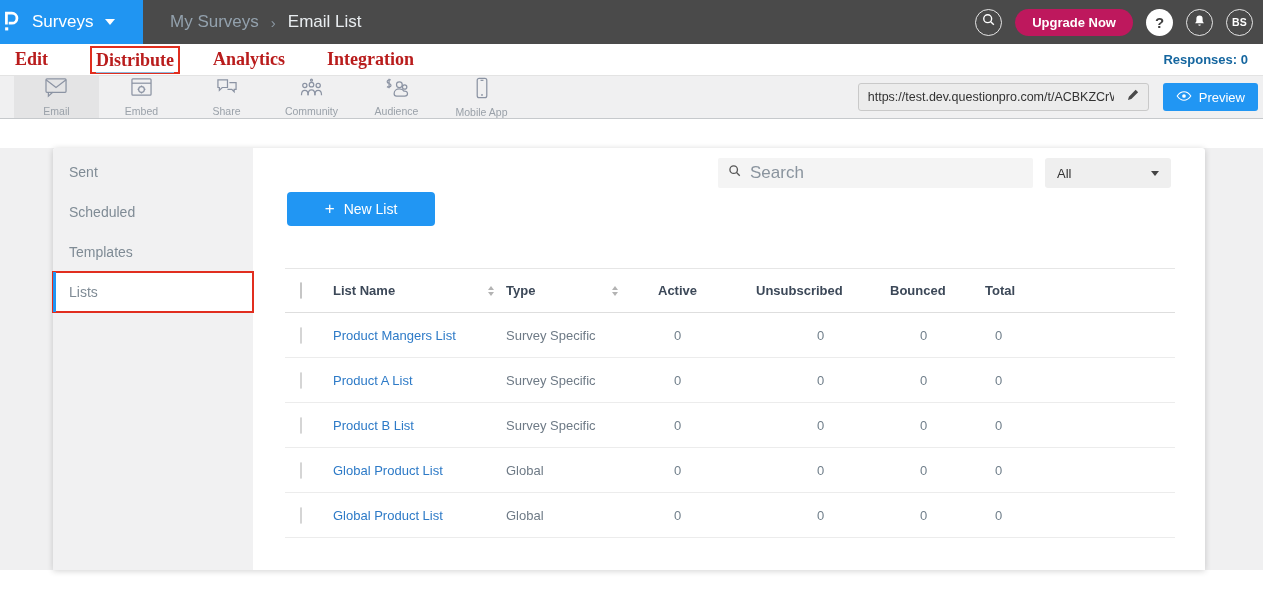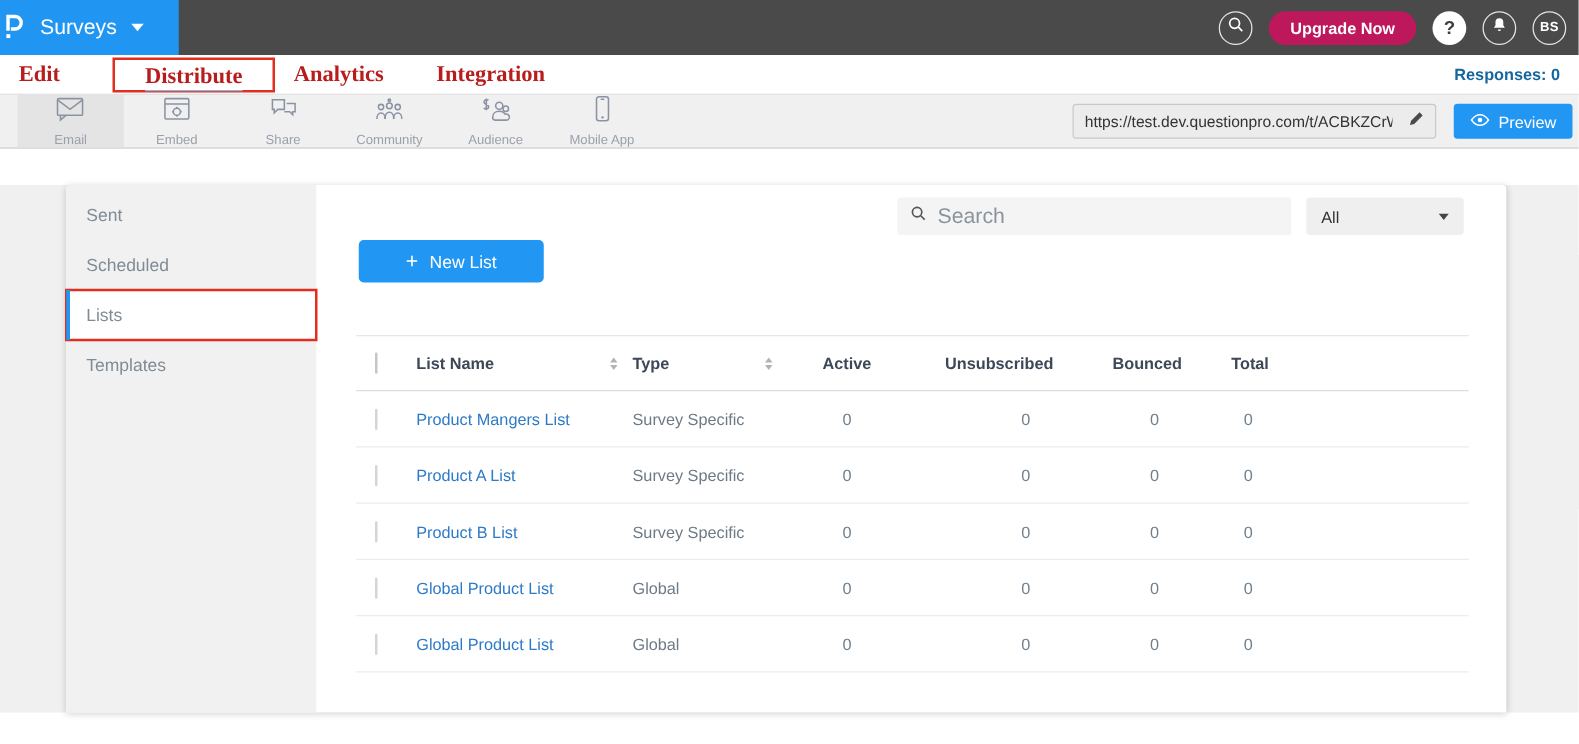--- a/index.html
+++ b/index.html
@@ -23,21 +23,21 @@
   .upgrade-btn { height:27px; background:#be185d; border:none; border-radius:14px; color:#fff;
           font-size:13px; font-weight:700; padding:0 17px; cursor:pointer;
           font-family:"Liberation Sans",sans-serif; }
   .help-circle { width:27px; height:27px; background:#fff; border-radius:50%; color:#3f3f3f;
           font-size:15px; font-weight:700; display:flex; align-items:center; justify-content:center; cursor:pointer; }
   .avatar-txt { color:#fff; font-size:10.5px; font-weight:700; letter-spacing:.3px; }
 
   
   .subnav { height:31px; background:#fff; display:flex; align-items:center; padding:0 15px; }
   .subnav-item { font-size:18px; font-weight:600; color:#b91c1c; margin-right:42px; cursor:pointer;font-family:Liberation Serif, serif; }
-  .subnav-item.annotated { border:2px solid #e12e1f; padding:2px 24px 1px; margin-right:15px; }
+  .subnav-item.annotated { border:2px solid #e12e1f; padding:2px 4px 1px; margin-right:33px; }
   .subnav-item.active .lbl { border-bottom:1px solid #8cb9dd; padding-bottom:2px; }
   .responses { margin-left:auto; font-size:13px; font-weight:600; color:#15669f; }
 
   
   .toolbar { height:44px; background:#f0f0f1; border-top:1px solid #e3e3e3;
              border-bottom:1px solid #c6c9cc; display:flex; align-items:stretch; padding-left:14px; }
   .tool-tab { width:85px; display:flex; flex-direction:column; align-items:center;
               justify-content:center; gap:3px; cursor:pointer; }
   .tool-tab.selected { background:#e4e4e5; }
   .tool-tab .t-label { font-size:10.5px; color:#9aa1a9; }
@@ -109,20 +109,25 @@
   <div class="brand">
     <span>
       <svg width="22" height="26" viewBox="0 0 24 28">
           <path d="M7 19V6.5h6a5.5 5.5 0 1 1 0 11H9.5" stroke="#fff" stroke-width="3" fill="none"></path>
           <rect x="5.6" y="22" width="3.4" height="3.4" fill="#fff"></rect>
         </svg>
     </span>
     <span class="brand-title">Surveys</span>
     <span class="caret"></span>
   </div>
+  <div class="breadcrumb">
+    <span class="bc-parent">My Surveys</span>
+    <span class="bc-sep">›</span>
+    <span class="bc-current">Email List</span>
+  </div>
   <div class="topbar-right">
     <span class="ring">
       <span>
         <svg width="14" height="14" viewBox="0 0 16 16">
             <circle cx="6.5" cy="6.5" r="4.5" stroke="#fff" stroke-width="1.6" fill="none"></circle>
             <path d="M10 10l3.5 3.5" stroke="#fff" stroke-width="1.6"></path>
           </svg>
       </span>
     </span>
     <button class="upgrade-btn">Upgrade Now</button>
@@ -243,25 +248,25 @@
 <div class="gray-wrap">
   <div class="card">
 
     <aside class="sidebar">
       <div class="side-item">
           <span>Sent</span>
         </div>
       <div class="side-item">
           <span>Scheduled</span>
         </div>
+      <div class="side-item">
+          <span>Templates</span>
+        </div>
       <div class="side-item selected annotated">
           <span>Lists</span>
-        </div>
-      <div class="side-item">
-          <span>Templates</span>
         </div>
     </aside>
 
     <section class="main">
 
       <div class="search-row">
         <div class="search-box">
           <span>
             <svg width="14" height="14" viewBox="0 0 16 16">
                 <circle cx="6.5" cy="6.5" r="4.3" stroke="#555" stroke-width="1.5" fill="none"></circle>

